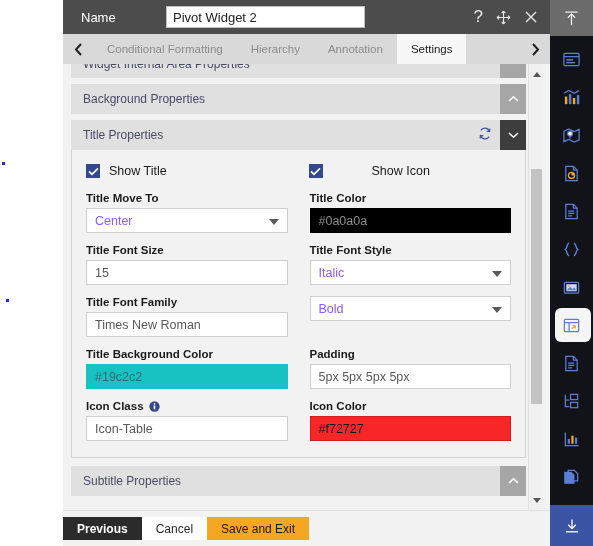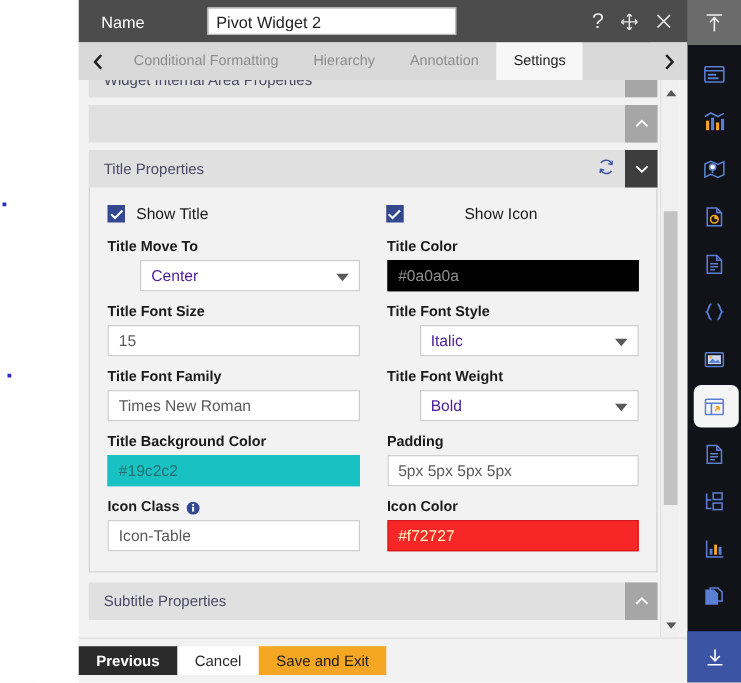--- a/index.html
+++ b/index.html
@@ -91,22 +91,22 @@
   .col { width:50%; }
   .lbl { font-size:11.5px; color:#1a1a1a; font-weight:bold; margin-bottom:4px; display:flex; align-items:center; }
   .lbl .info { margin-left:5px; display:inline-flex; }
   .fld {
     position:relative; height:25px; border:1px solid #cfcfcf; background:#ffffff;
     display:flex; align-items:center; padding:0 8px; font-size:12.5px; color:#5a5a5a;
     cursor:text; overflow:hidden;
   }
   .fld.dark { background:#000000; border-color:#000000; color:#8e8e8e; }
   .fld.teal { background:#19c2c2; border-color:#19c2c2; color:#2e6d6d; }
-  .fld.red  { background:#f72727; border-color:#d41b1b; color:#fef9c3; }
-  .fld.sel  { cursor:pointer; color:#4c1d95;margin-left:26px; }
+  .fld.red  { background:#f72727; border-color:#d41b1b; color:#0f172a; }
+  .fld.sel  { cursor:pointer; color:#8b5cf6; }
   .caret {
     position:absolute; right:8px; top:50%; margin-top:-2px;
     width:0; height:0; border-left:5px solid transparent; border-right:5px solid transparent;
     border-top:6px solid #5a5a5a;
   }
 
   
   .vsb {
     position:absolute; left:465px; top:0; width:15px; height:446px;
     background:#f0f0f0; border-left:1px solid #e2e2e2;
@@ -212,20 +212,21 @@
 
     <div class="panelbody">
       <div class="content">
 
         <div class="section-head clip">
           <span>Widget Internal Area Properties</span>
           <div class="sh-btn grey"></div>
         </div>
 
         <div class="section-head">
+          <span>Background Properties</span>
           <div class="sh-btn grey">
             <svg width="11" height="8" viewBox="0 0 11 8" stroke="#ffffff" stroke-width="1.5" fill="none">
               <path d="M1 6 L5.5 1.7 L10 6"></path>
             </svg>
           </div>
         </div>
 
         <div class="section-head">
           <span>Title Properties</span>
           <span class="sh-refresh">
@@ -297,21 +298,20 @@
           </div>
 
           <div class="row">
             <div class="col">
               <div class="lbl">Title Font Family</div>
               <div class="fld">
                 <span>Times New Roman</span>
               </div>
             </div>
             <div class="col">
-              <div class="lbl">Title Font Weight</div>
               <div class="fld sel">
                 <span>Bold</span>
                 <span class="caret"></span>
               </div>
             </div>
           </div>
 
           <div class="row">
             <div class="col">
               <div class="lbl">Title Background Color</div>

